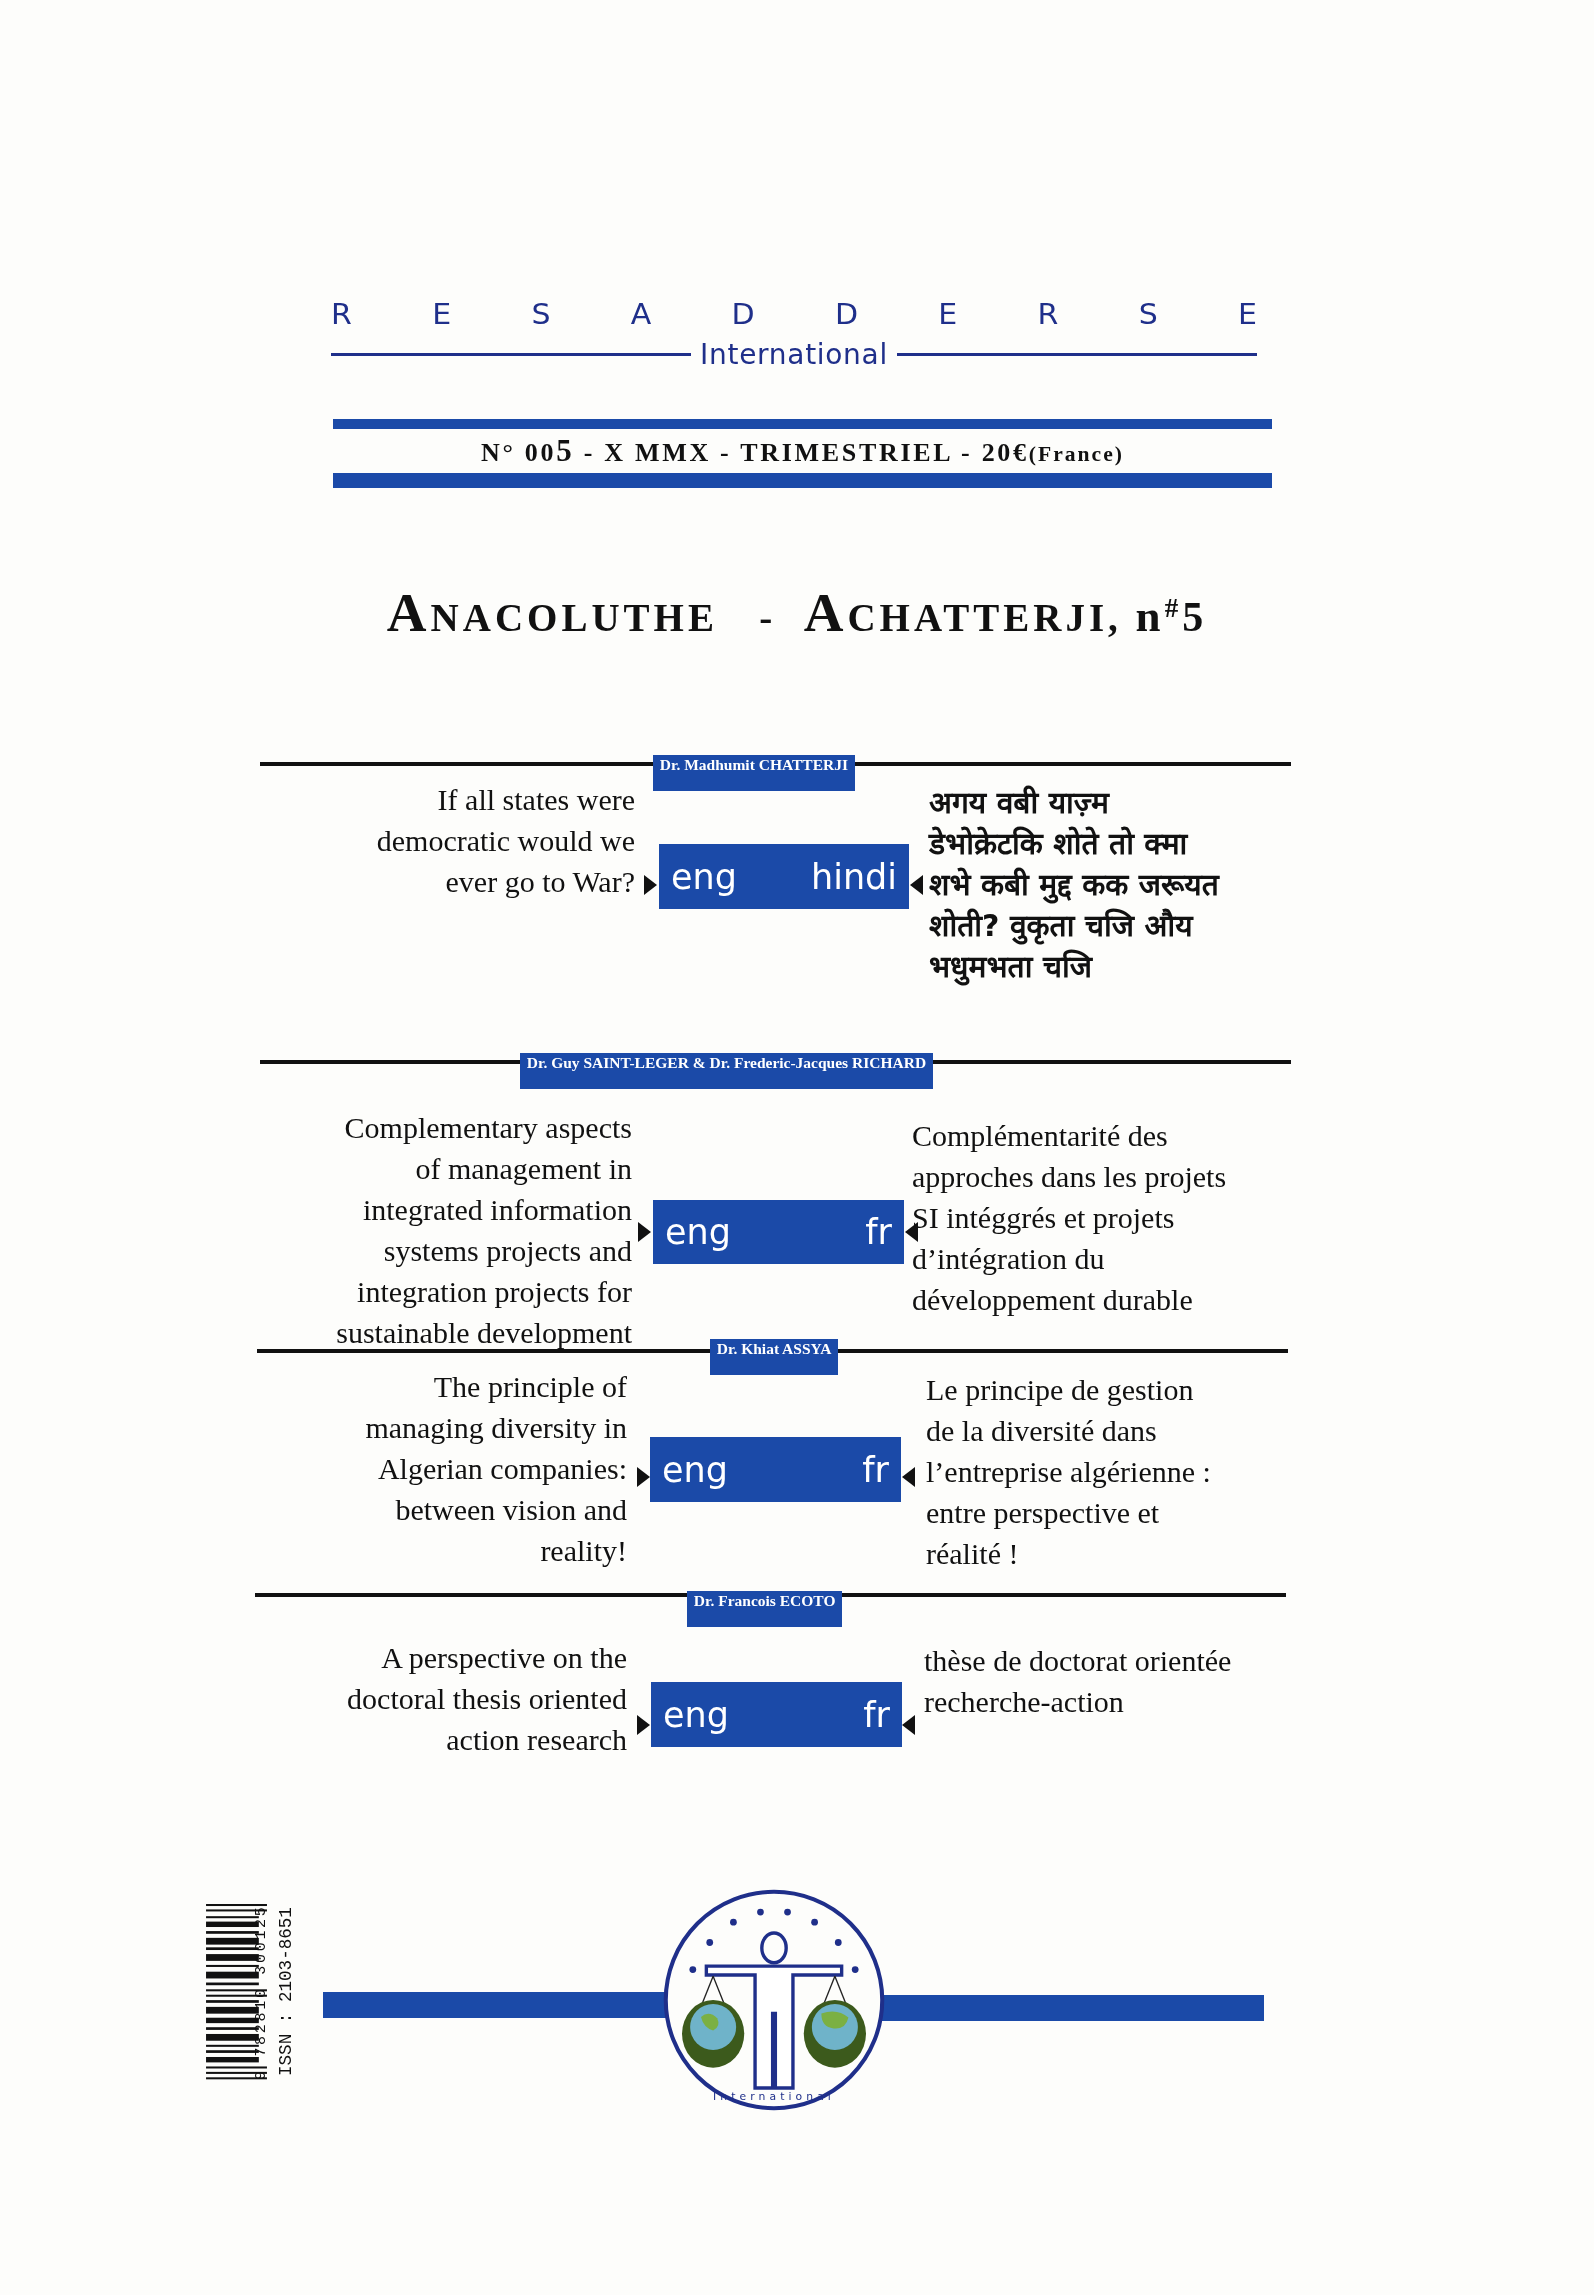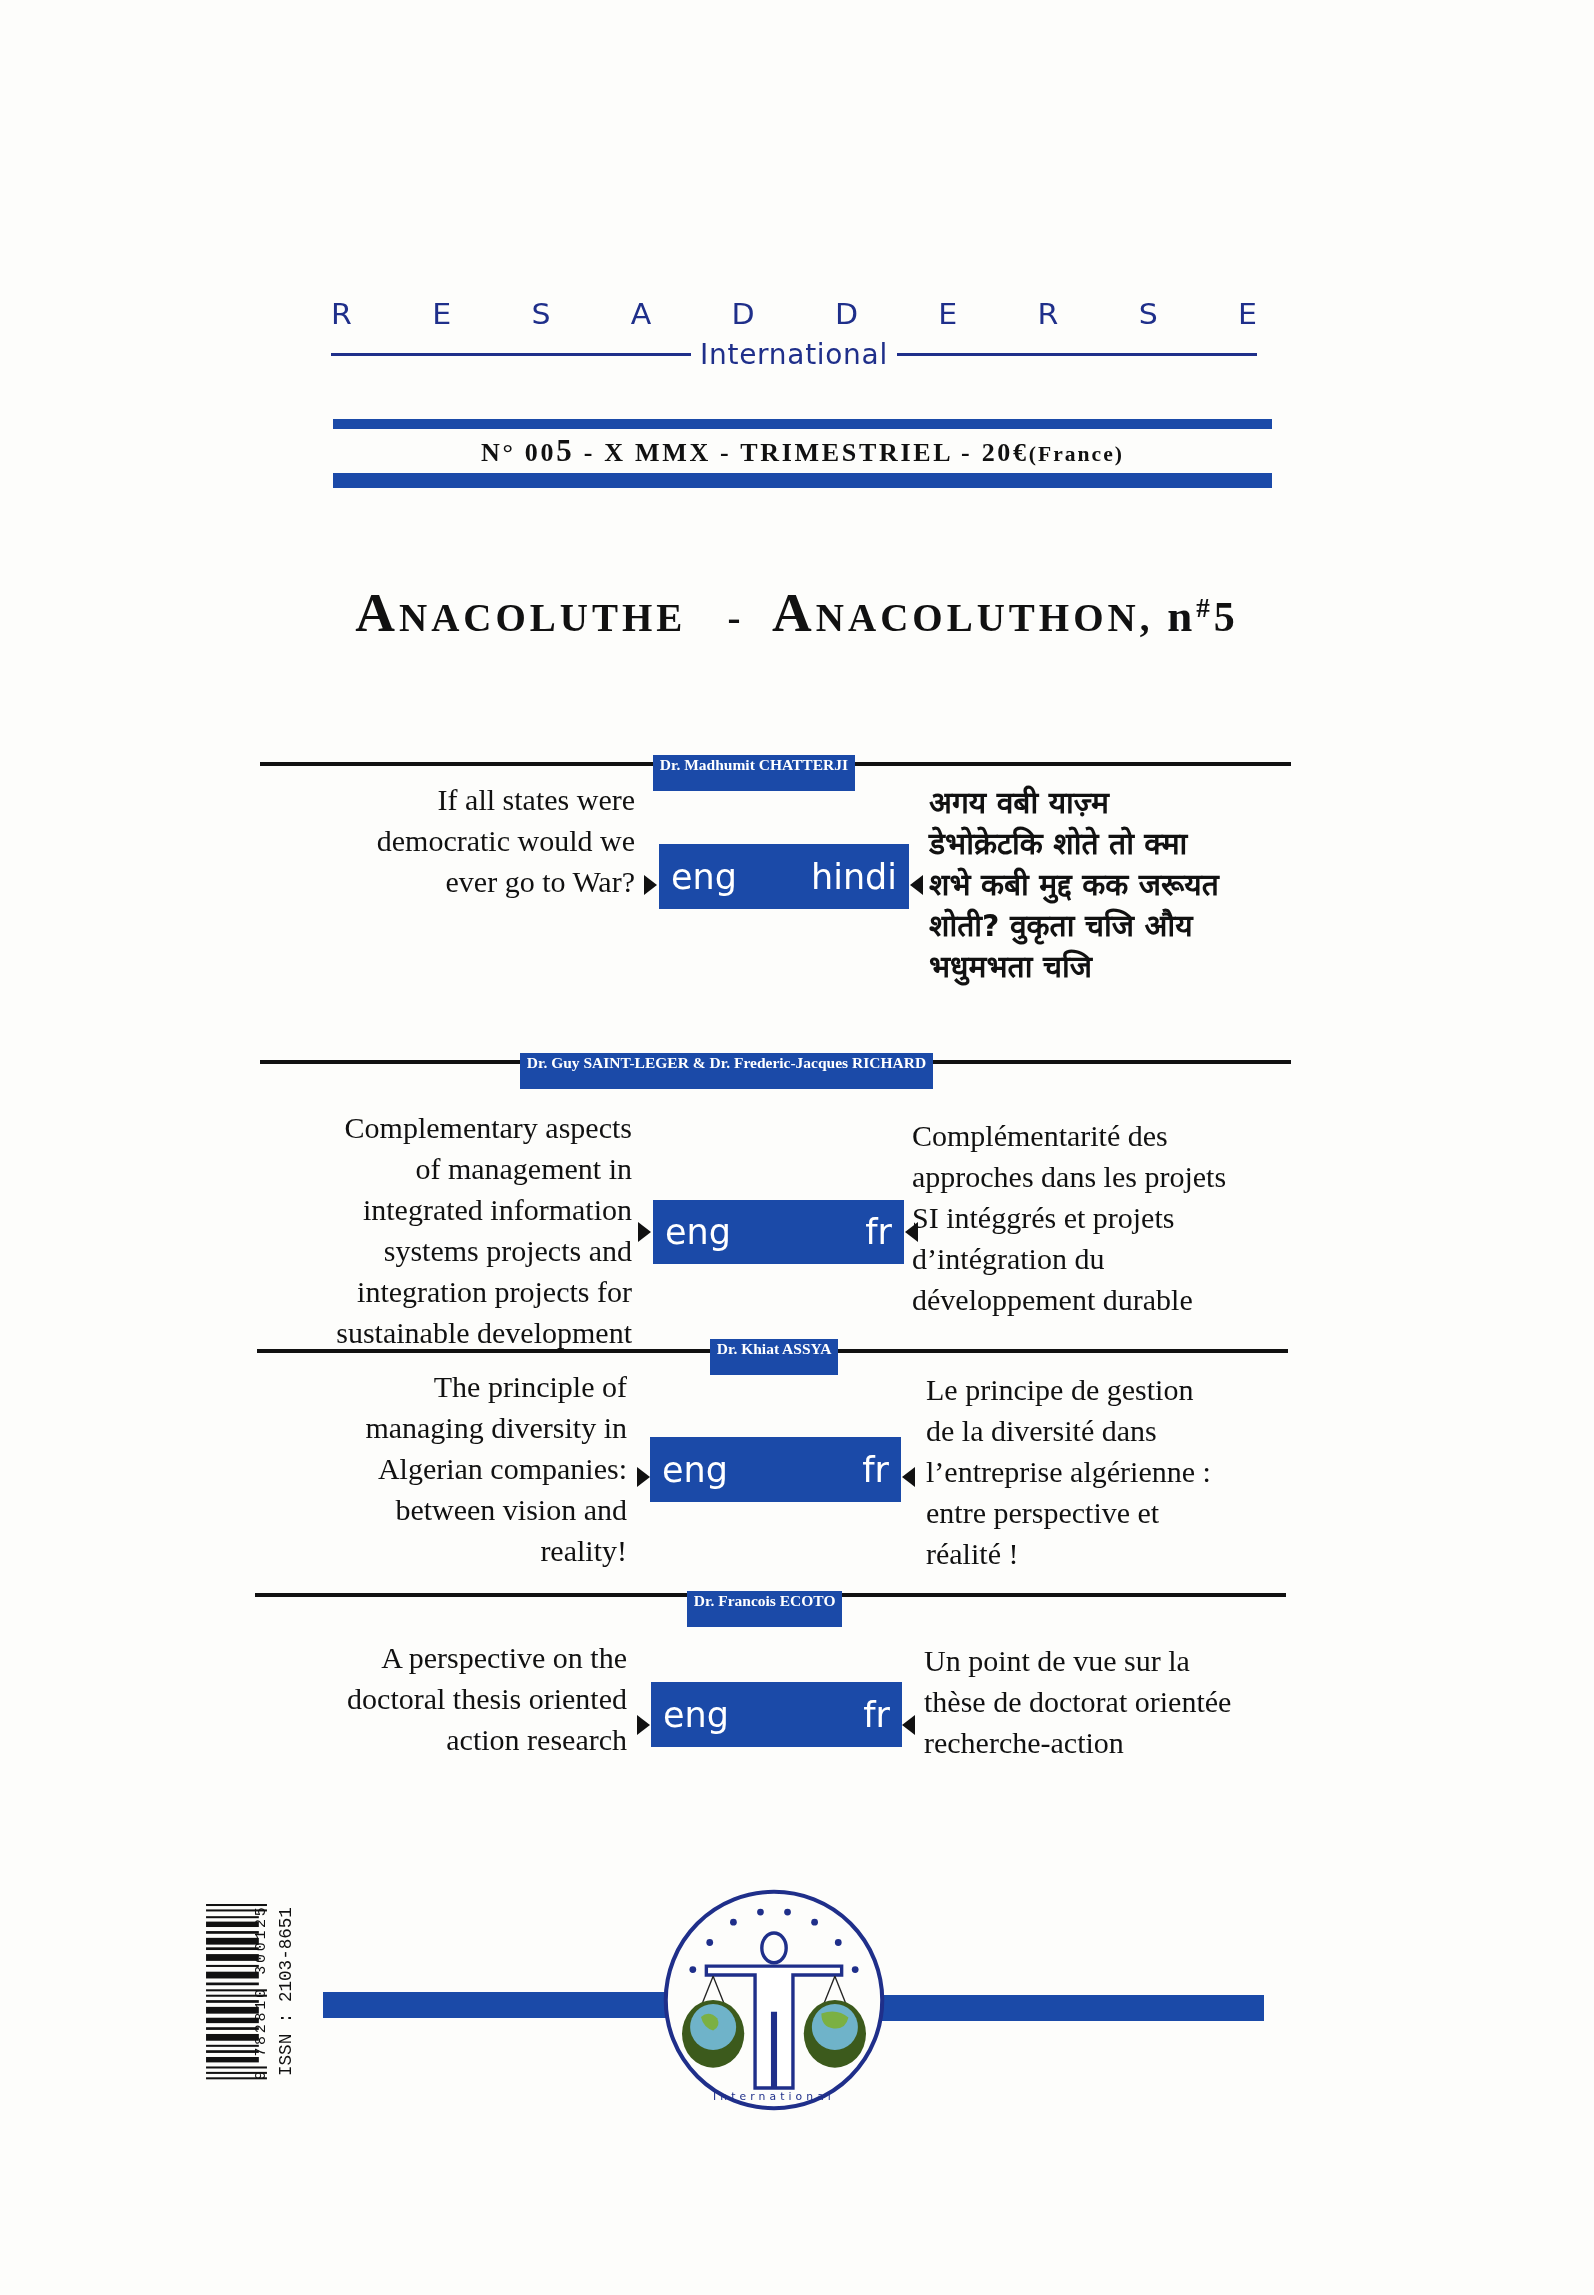--- a/index.html
+++ b/index.html
@@ -94,21 +94,21 @@
 
 <div class="abs issue-bar-top"></div>
 <div class="abs issue-line">
   <span>N° 00</span><span class="big">5</span><span> - X MMX - TRIMESTRIEL - 20€</span><span class="sc">(France)</span>
 </div>
 <div class="abs issue-bar-bottom"></div>
 
 <div class="abs main-title">
   <span class="cap">A</span><span>NACOLUTHE</span>
   &nbsp;&nbsp;<span>-</span>&nbsp;
-  <span class="cap">A</span><span>NACOLUTHON,</span>
+  <span class="cap">A</span><span>CHATTERJI,</span>
   <span class="cap" style="font-size:45px">n</span><sup>#</sup><span style="font-size:42px">5</span>
 </div>
 
 <div class="abs" style="left:260px;top:755px;width:1031px;height:297px;">
   <div class="abs rule" style="left:0;top:7.4px;width:1031px;"></div>
   <div class="abs author-tag" style="left:393px;top:0;">Dr. Madhumit CHATTERJI</div>
   <div class="abs title-en" style="left:0;top:24px;width:375px;">
     <div>If all states were</div>
     <div>democratic would we</div>
     <div>ever go to War?</div>
@@ -187,21 +187,20 @@
     <div>doctoral thesis oriented</div>
     <div>action research</div>
   </div>
   <div class="abs arrow-r" style="left:382px;top:132px;"></div>
   <div class="abs lang-box" style="left:396px;top:99px;width:251px;height:65px;">
     <span>eng</span>
     <span>fr</span>
   </div>
   <div class="abs arrow-l" style="left:647px;top:132px;"></div>
   <div class="abs title-fr" style="left:669px;top:57px;width:365px;">
-    <div>Un point de vue sur la</div>
     <div>thèse de doctorat orientée</div>
     <div>recherche-action</div>
   </div>
 </div>
 
 <div class="abs foot-bar" style="left:323px;top:1992px;width:351px;"></div>
 <div class="abs foot-bar" style="left:872px;top:1995px;width:392px;"></div>
 
 <div class="abs logo">
   <svg width="230" height="230" viewBox="0 0 340 340">

